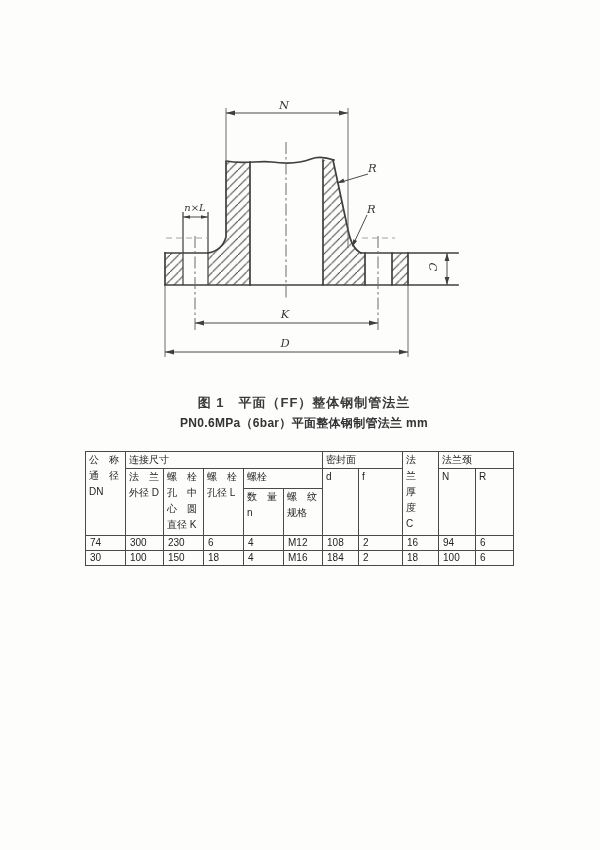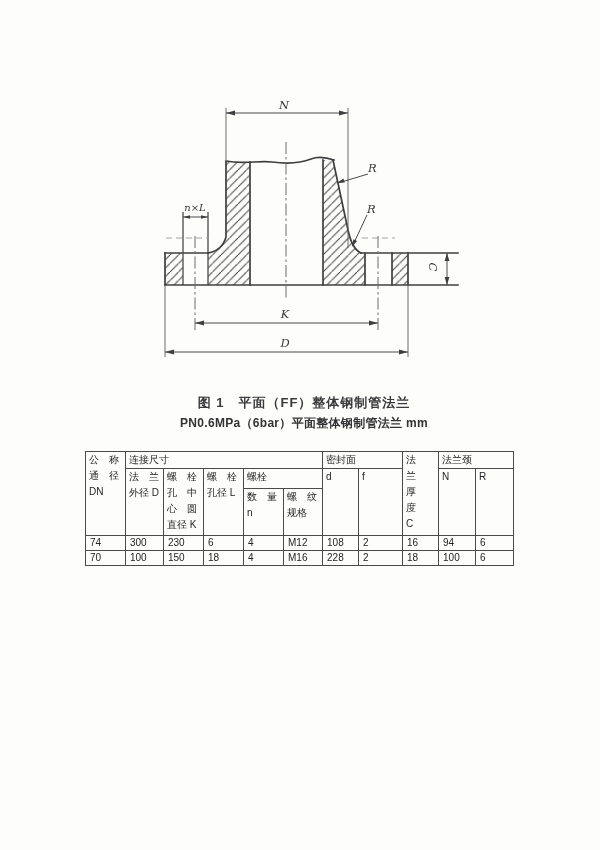--- a/index.html
+++ b/index.html
@@ -211,27 +211,27 @@
       <td>6</td>
       <td>4</td>
       <td>M12</td>
       <td>108</td>
       <td>2</td>
       <td>16</td>
       <td>94</td>
       <td>6</td>
     </tr>
     <tr class="data">
-      <td>70</td>
+      <td>30</td>
       <td>100</td>
       <td>150</td>
       <td>18</td>
       <td>4</td>
       <td>M16</td>
-      <td>228</td>
+      <td>184</td>
       <td>2</td>
       <td>18</td>
       <td>100</td>
       <td>6</td>
     </tr>
   </tbody>
     </table>
 
 </div>
 

